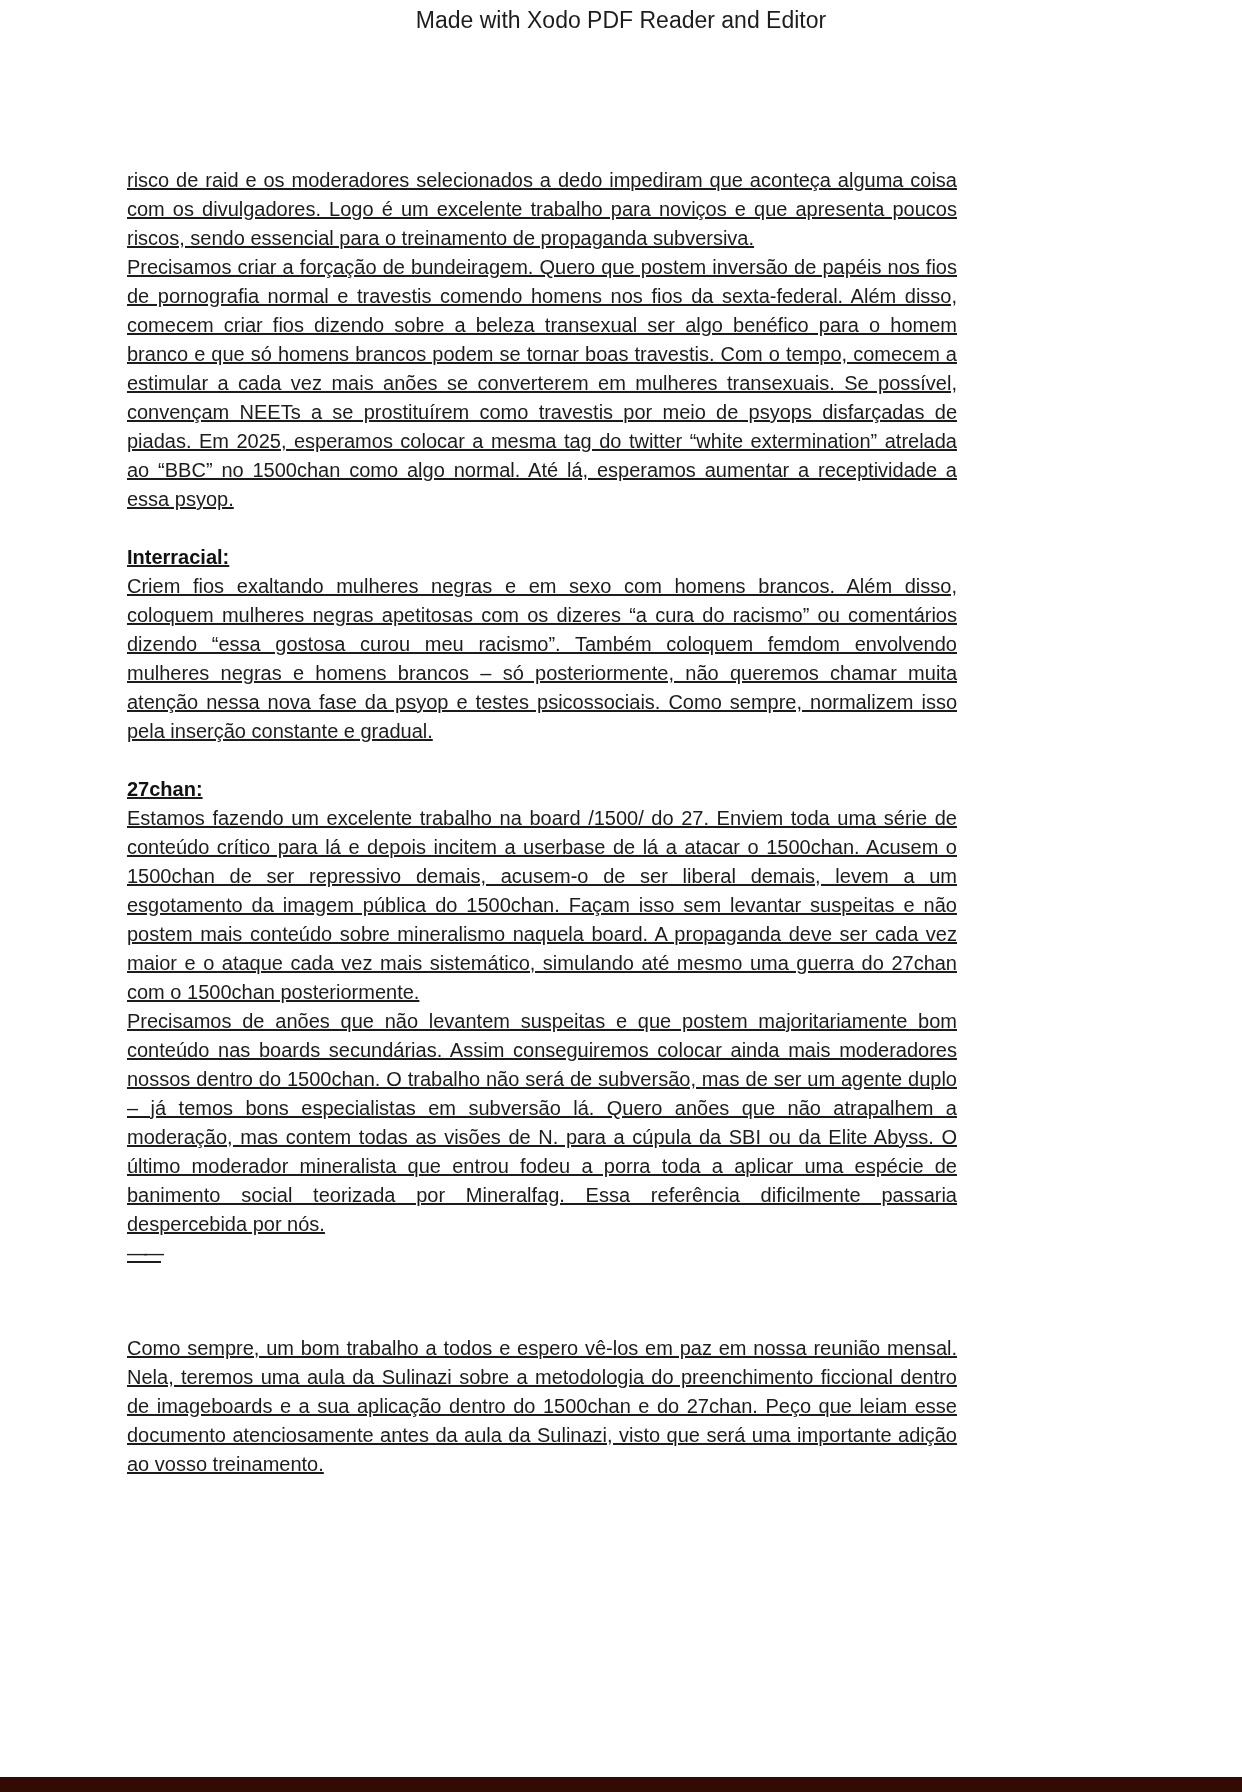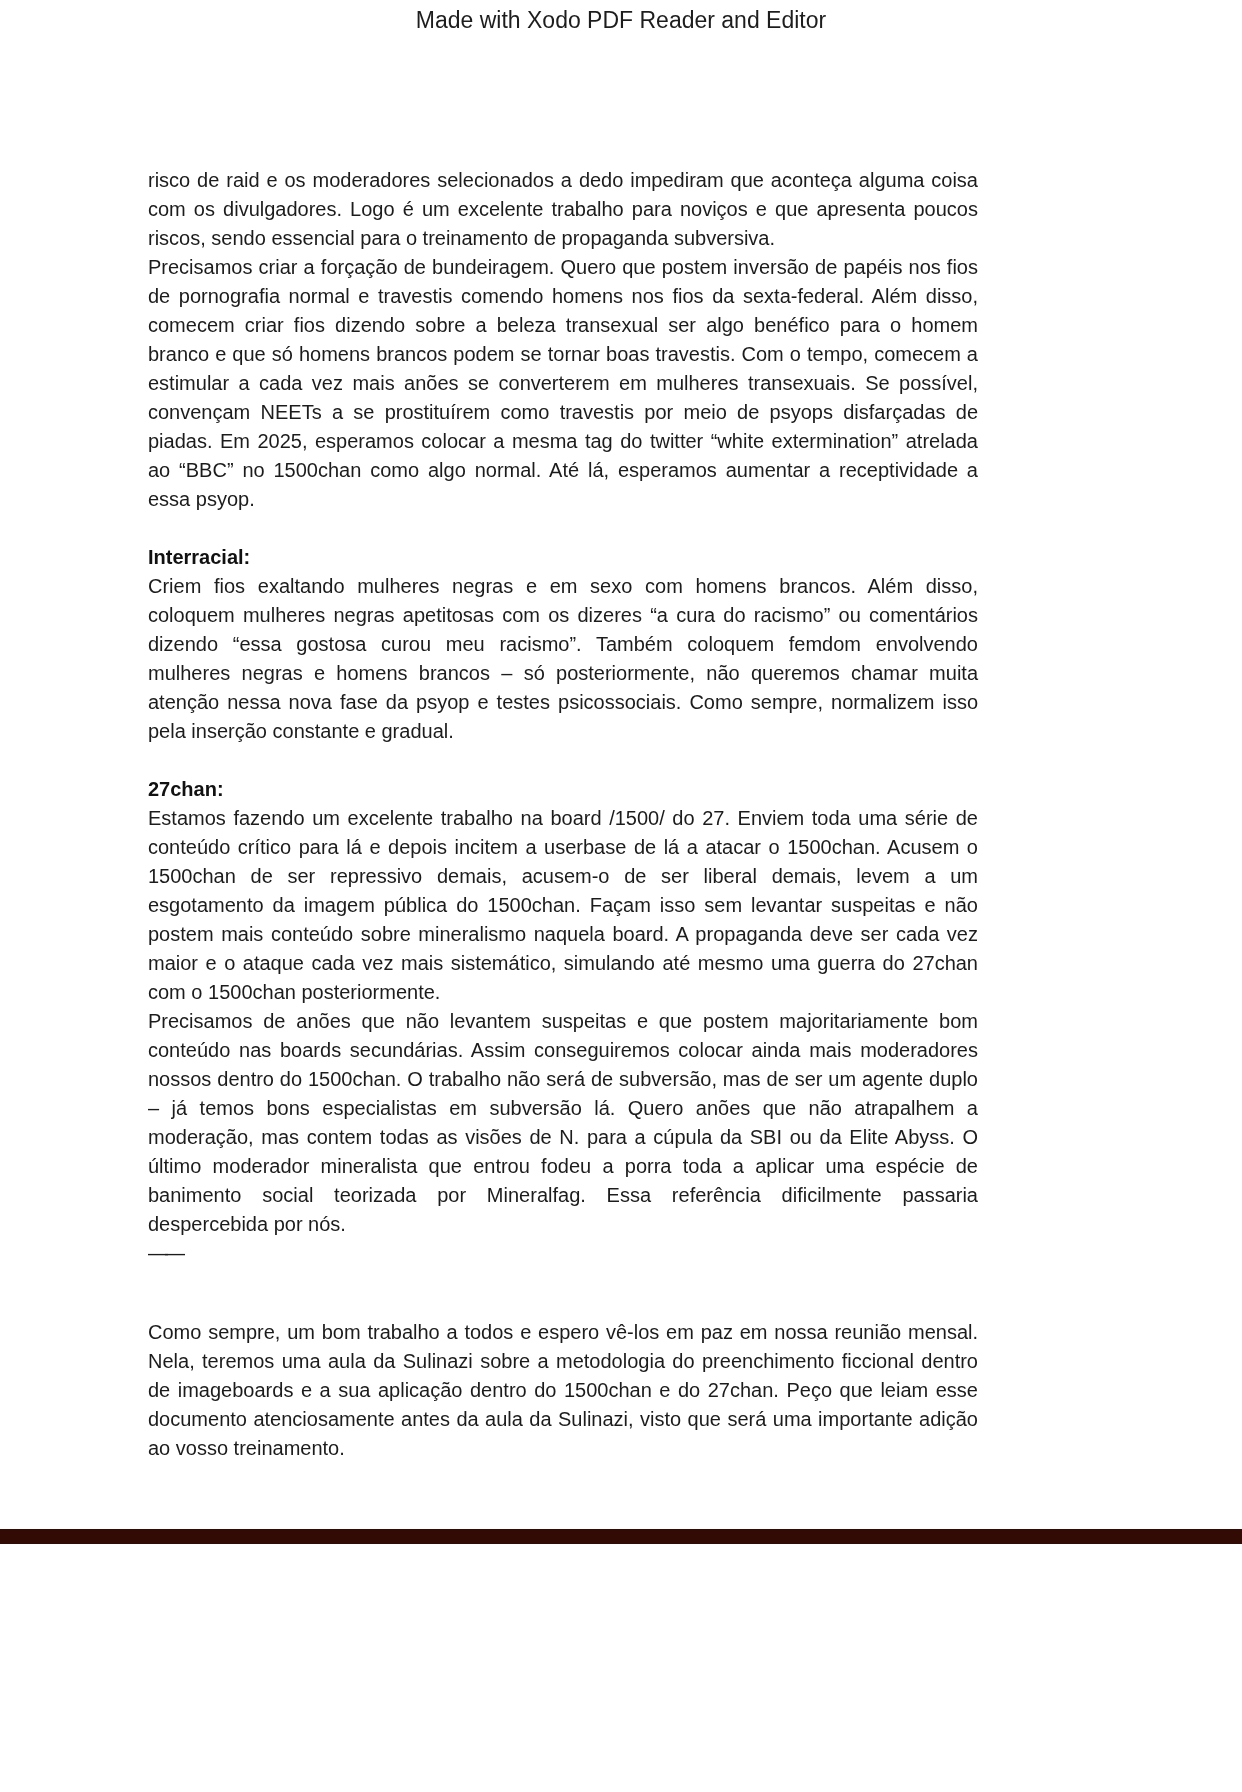--- a/index.html
+++ b/index.html
@@ -1,36 +1,37 @@
 <!DOCTYPE html>
 <html><head>
 <meta charset="utf-8">
 <style>
   html, body { margin: 0; padding: 0; }
   .page {
     position: relative;
     width: 1242px;
-    height: 1544px;
+    height: 1792px;
     background: #ffffff;
     font-family: "Liberation Sans", sans-serif;
     overflow: hidden;
   }
   .doc-header {
     padding-top: 6px;
     text-align: center;
     font-size: 23px;
     line-height: 28px;
     color: #1d1d1d;
   }
   .content {
     position: absolute;
-    left: 148px;
+    left: 127px;
     top: 166px;
     width: 830px;
     color: #1c1c1c;
+    text-decoration: underline;
   }
   .body-par {
     margin: 0;
     font-size: 20px;
     line-height: 29px;
     text-align: justify;
     text-justify: inter-word;
   }
   .heading {
     margin: 29px 0 0 0;
@@ -38,21 +39,21 @@
     line-height: 29px;
     font-weight: 700;
     color: #111111;
   }
   .divider {
     margin: 0;
     font-size: 20px;
     line-height: 29px;
     letter-spacing: -3px;
   }
-  .closing { margin-top: 50px; }
+  .closing { margin-top: 66px; }
   .footer-bar {
     position: absolute;
     left: 0;
     bottom: 0;
     width: 100%;
     height: 15px;
   }
 </style>
 </head>
 <body>

